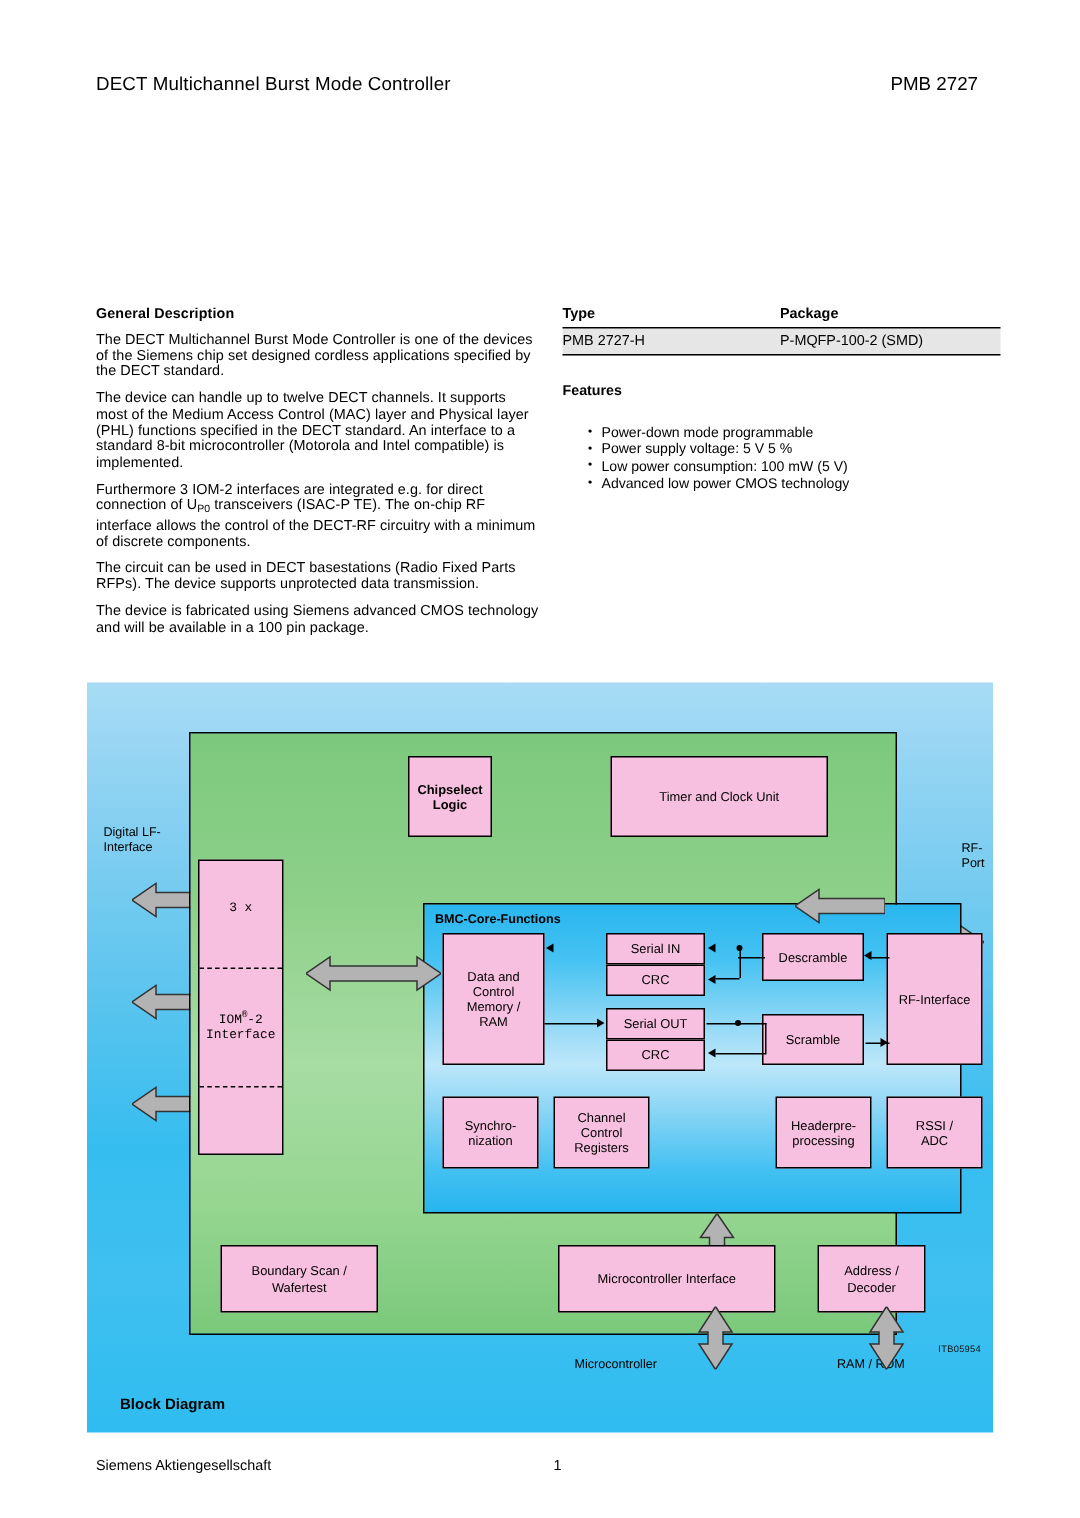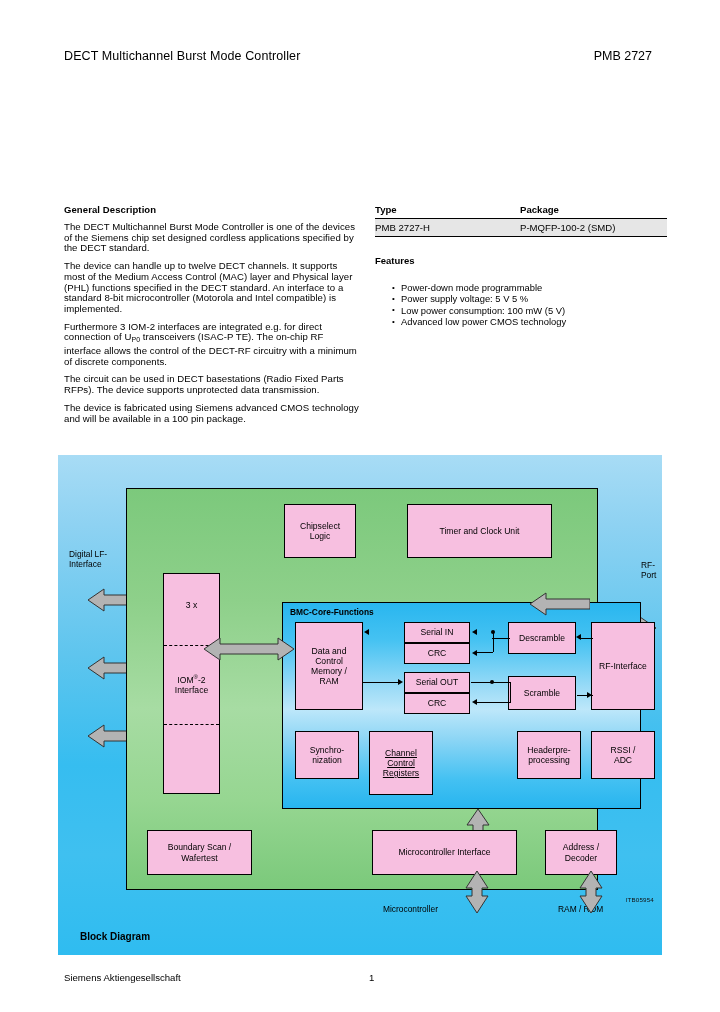--- a/index.html
+++ b/index.html
@@ -167,30 +167,30 @@
     </div>
 
     <div class="garrow" style="left:538px;top:160px;">
       <svg width="60" height="26" viewBox="0 0 60 26">
           <polygon points="60,13 44,2 44,8 0,8 0,18 44,18 44,24" fill="#b3b3b3" stroke="#333" stroke-width="1"></polygon>
         </svg>
     </div>
 
     <div class="green">
 
-      <div class="pink" style="left:157px;top:15px;width:72px;height:54px;">
+      <div class="pink" style="left:145px;top:15px;width:56px;height:54px;font-weight:bold;">
         <div>
           <span>Chipselect</span><br>
           <span>Logic</span>
         </div>
       </div>
 
       <div class="pink" style="left:280px;top:15px;width:145px;height:54px;">Timer and Clock Unit</div>
 
-      <div class="pink" style="left:36px;top:84px;width:57px;height:221px;display:block;">
+      <div class="pink" style="left:5px;top:84px;width:57px;height:197px;display:block;font-family:Liberation Mono, monospace;">
         <div style="position:absolute;left:0;top:26px;width:100%;text-align:center;">3 x</div>
         <div class="dash" style="top:71px;"></div>
         <div style="position:absolute;left:0;top:98px;width:100%;text-align:center;">
           <span>IOM</span><span style="font-size:6px;vertical-align:4px;">®</span><span>-2</span><br>
           <span>Interface</span>
         </div>
         <div class="dash" style="top:150px;"></div>
       </div>
 
       <div class="bmc">
@@ -215,21 +215,21 @@
         <div class="pink" style="left:225px;top:73px;width:68px;height:34px;">Scramble</div>
 
         <div class="pink" style="left:308px;top:19px;width:64px;height:88px;">RF-Interface</div>
 
         <div class="pink" style="left:12px;top:128px;width:64px;height:48px;">
           <div>
             <span>Synchro-</span><br>
             <span>nization</span>
           </div>
         </div>
-        <div class="pink" style="left:86px;top:128px;width:64px;height:64px;text-decoration:underline;">
+        <div class="pink" style="left:86px;top:128px;width:64px;height:48px;">
           <div>
             <span>Channel</span><br>
             <span>Control</span><br>
             <span>Registers</span>
           </div>
         </div>
         <div class="pink" style="left:234px;top:128px;width:64px;height:48px;">
           <div>
             <span>Headerpre-</span><br>
             <span>processing</span>

